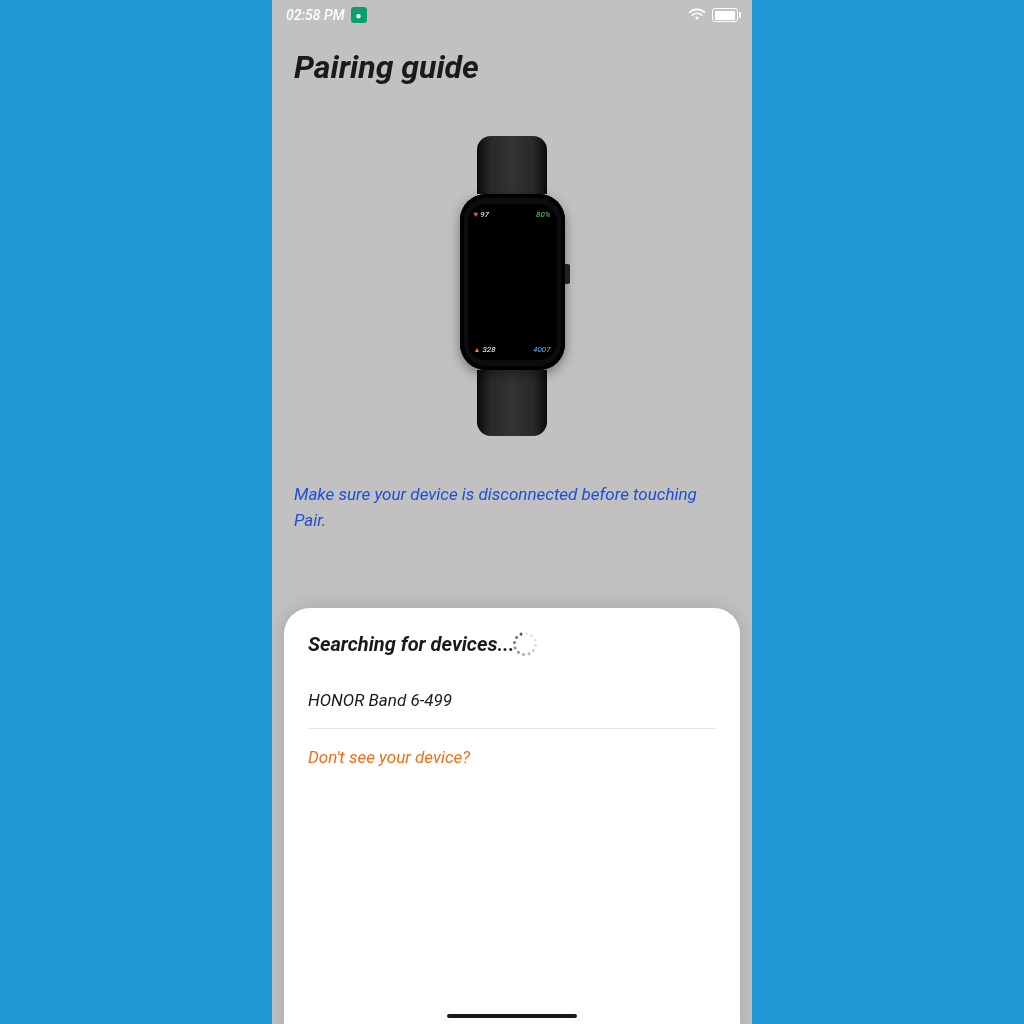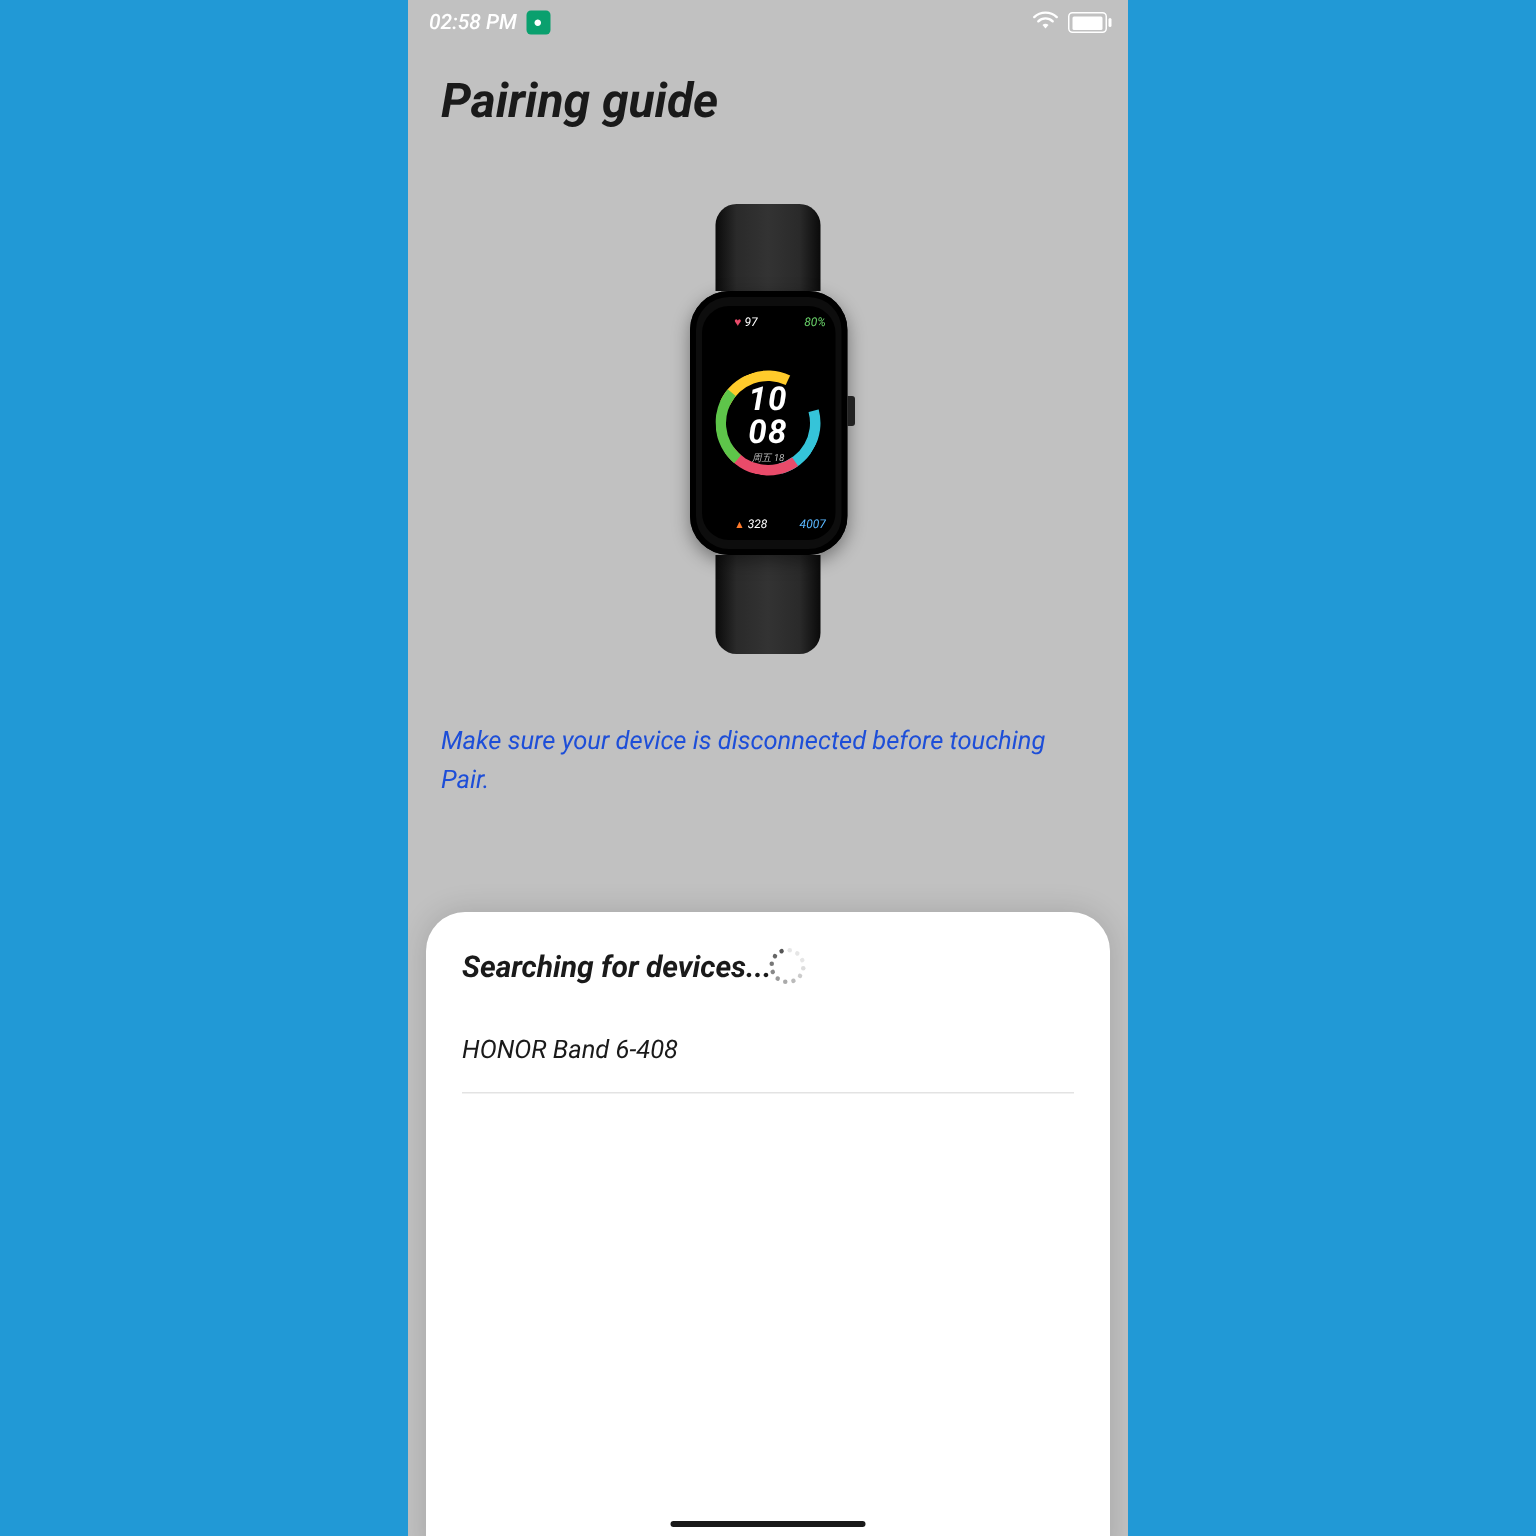--- a/index.html
+++ b/index.html
@@ -114,21 +114,21 @@
     left: 8px; right: 8px; top: 10px; bottom: 10px;
     background: #000;
     border-radius: 18px;
     color: #fff;
     font-size: 8px;
     display: flex;
     flex-direction: column;
     justify-content: space-between;
     padding: 6px 6px;
   }
-  .bs-top, .bs-bottom { display: flex; justify-content: space-between; font-size: 8px; margin-left: 16px; }
+  .bs-top, .bs-bottom { display: flex; justify-content: space-between; font-size: 8px; }
   .bs-top .heart::before { content: "♥"; color: #e94b6a; margin-right: 2px; font-size: 8px; }
   .bs-top .batt { color: #6ad36a; }
   .bs-center {
     flex: 1;
     display: flex;
     align-items: center;
     justify-content: center;
     position: relative;
   }
   .ring {
@@ -267,31 +267,20 @@
   <div class="device-image-wrap">
     <div class="band">
       <div class="strap-top"></div>
       <div class="band-body">
         <div class="band-crown"></div>
         <div class="band-screen">
           <div class="bs-top">
             <span class="heart">97</span>
             <span class="batt">80%</span>
           </div>
-          <div class="bs-center">
-            <div class="ring r1"></div>
-            <div class="ring r2"></div>
-            <div class="ring r3"></div>
-            <div class="ring r4"></div>
-            <div class="clock">
-              <div class="clock-hh">10</div>
-              <div class="clock-mm">08</div>
-              <div class="clock-date">周五 18</div>
-            </div>
-          </div>
           <div class="bs-bottom">
             <span class="flame">328</span>
             <span class="steps">4007</span>
           </div>
         </div>
       </div>
       <div class="strap-bottom"></div>
     </div>
   </div>
 
@@ -310,22 +299,23 @@
         <span></span>
           <span></span>
           <span></span>
           <span></span>
           <span></span>
           <span></span>
       </div>
     </div>
 
     <div class="device-item">
-      <span>HONOR Band 6-408</span>
-    </div>
-
+      <span>HONOR Band 6-499</span>
+    </div>
+
+    <div class="help-link">Don't see your device?</div>
 
     <div class="sheet-spacer"></div>
 
   </div>
 
   <div class="home-indicator"></div>
 </div>
 
 </body></html>

